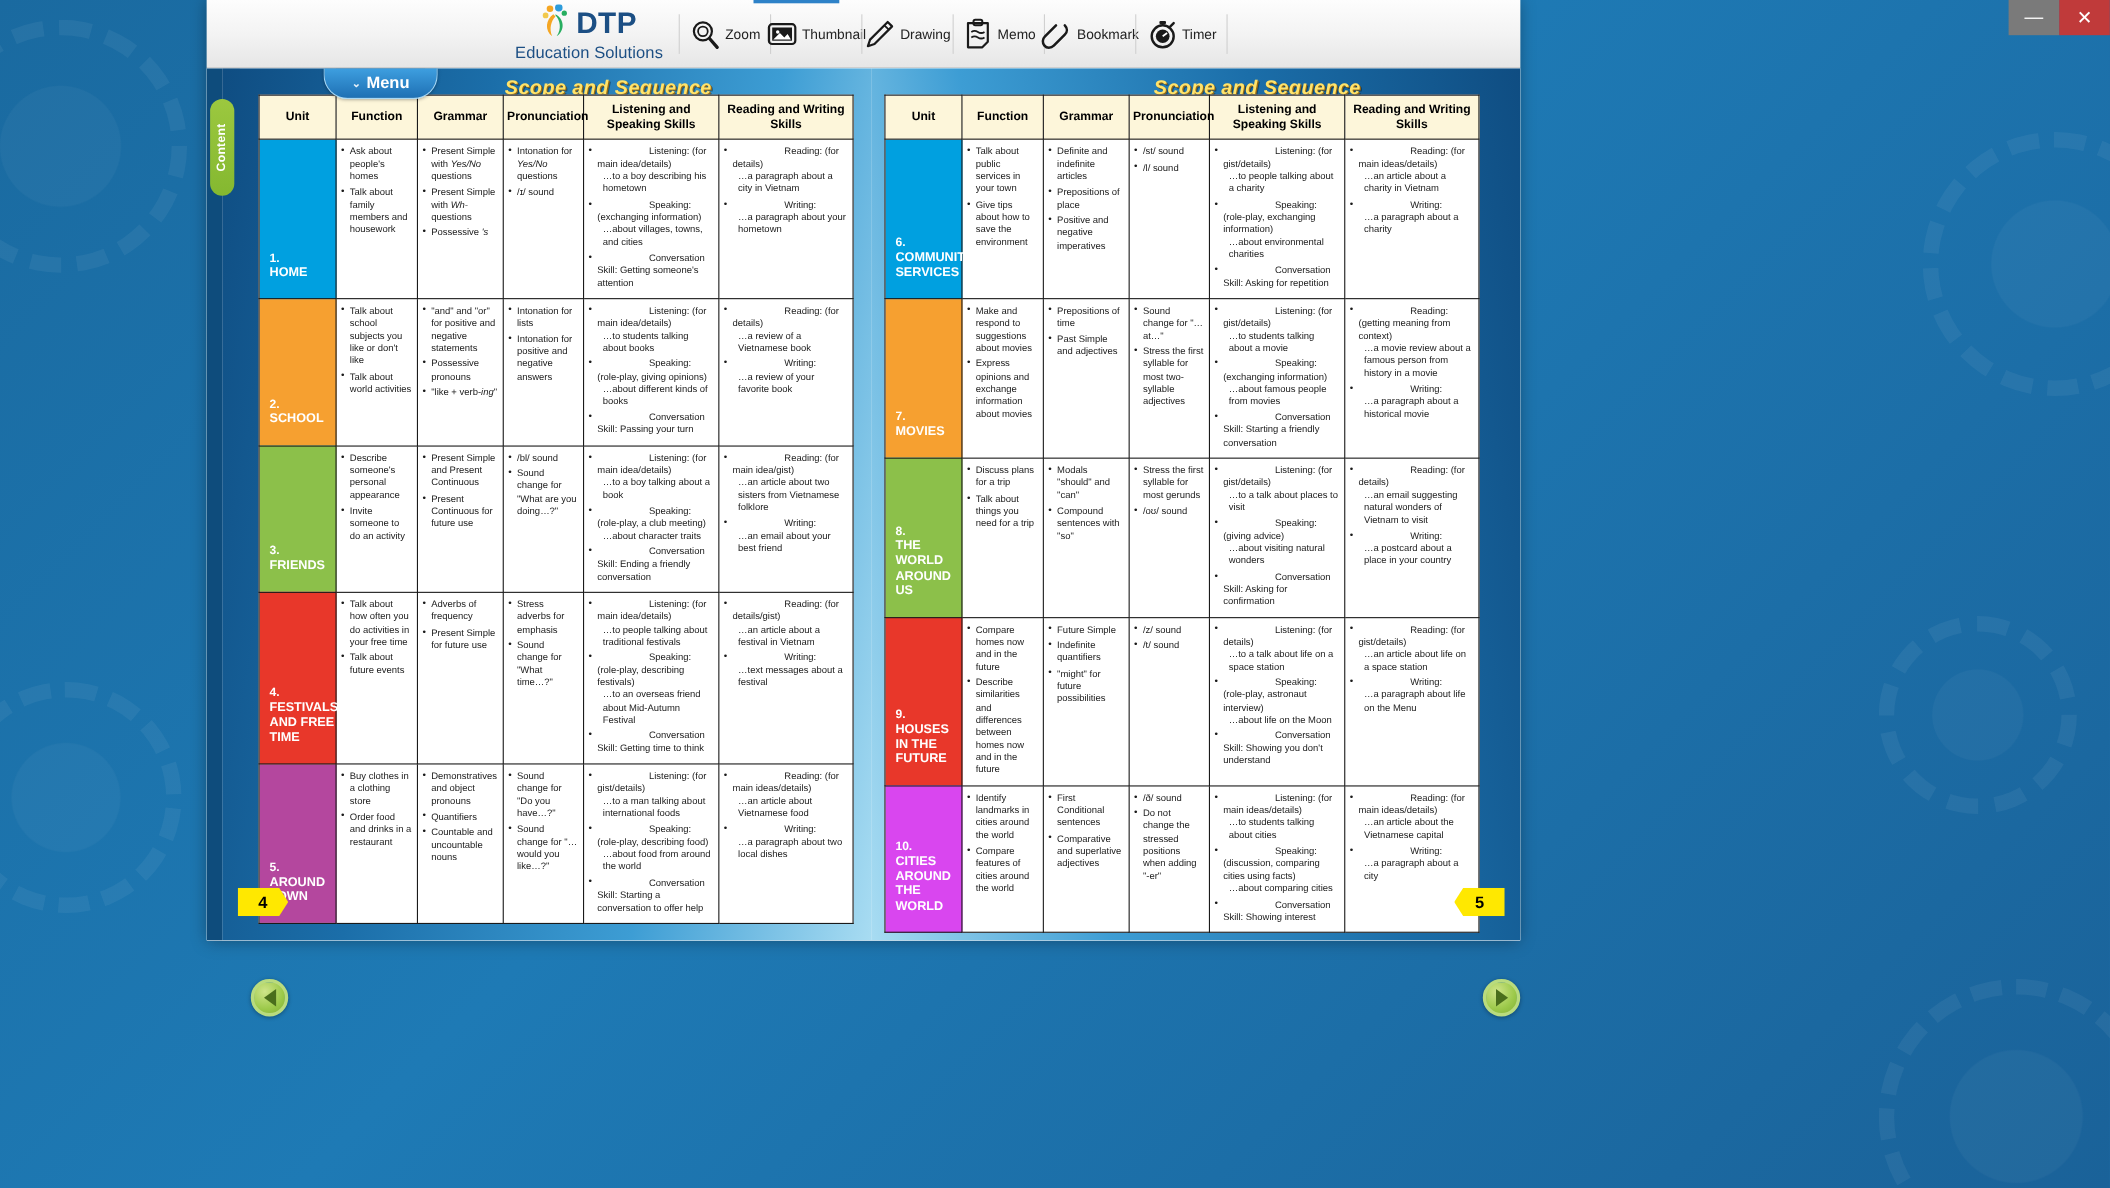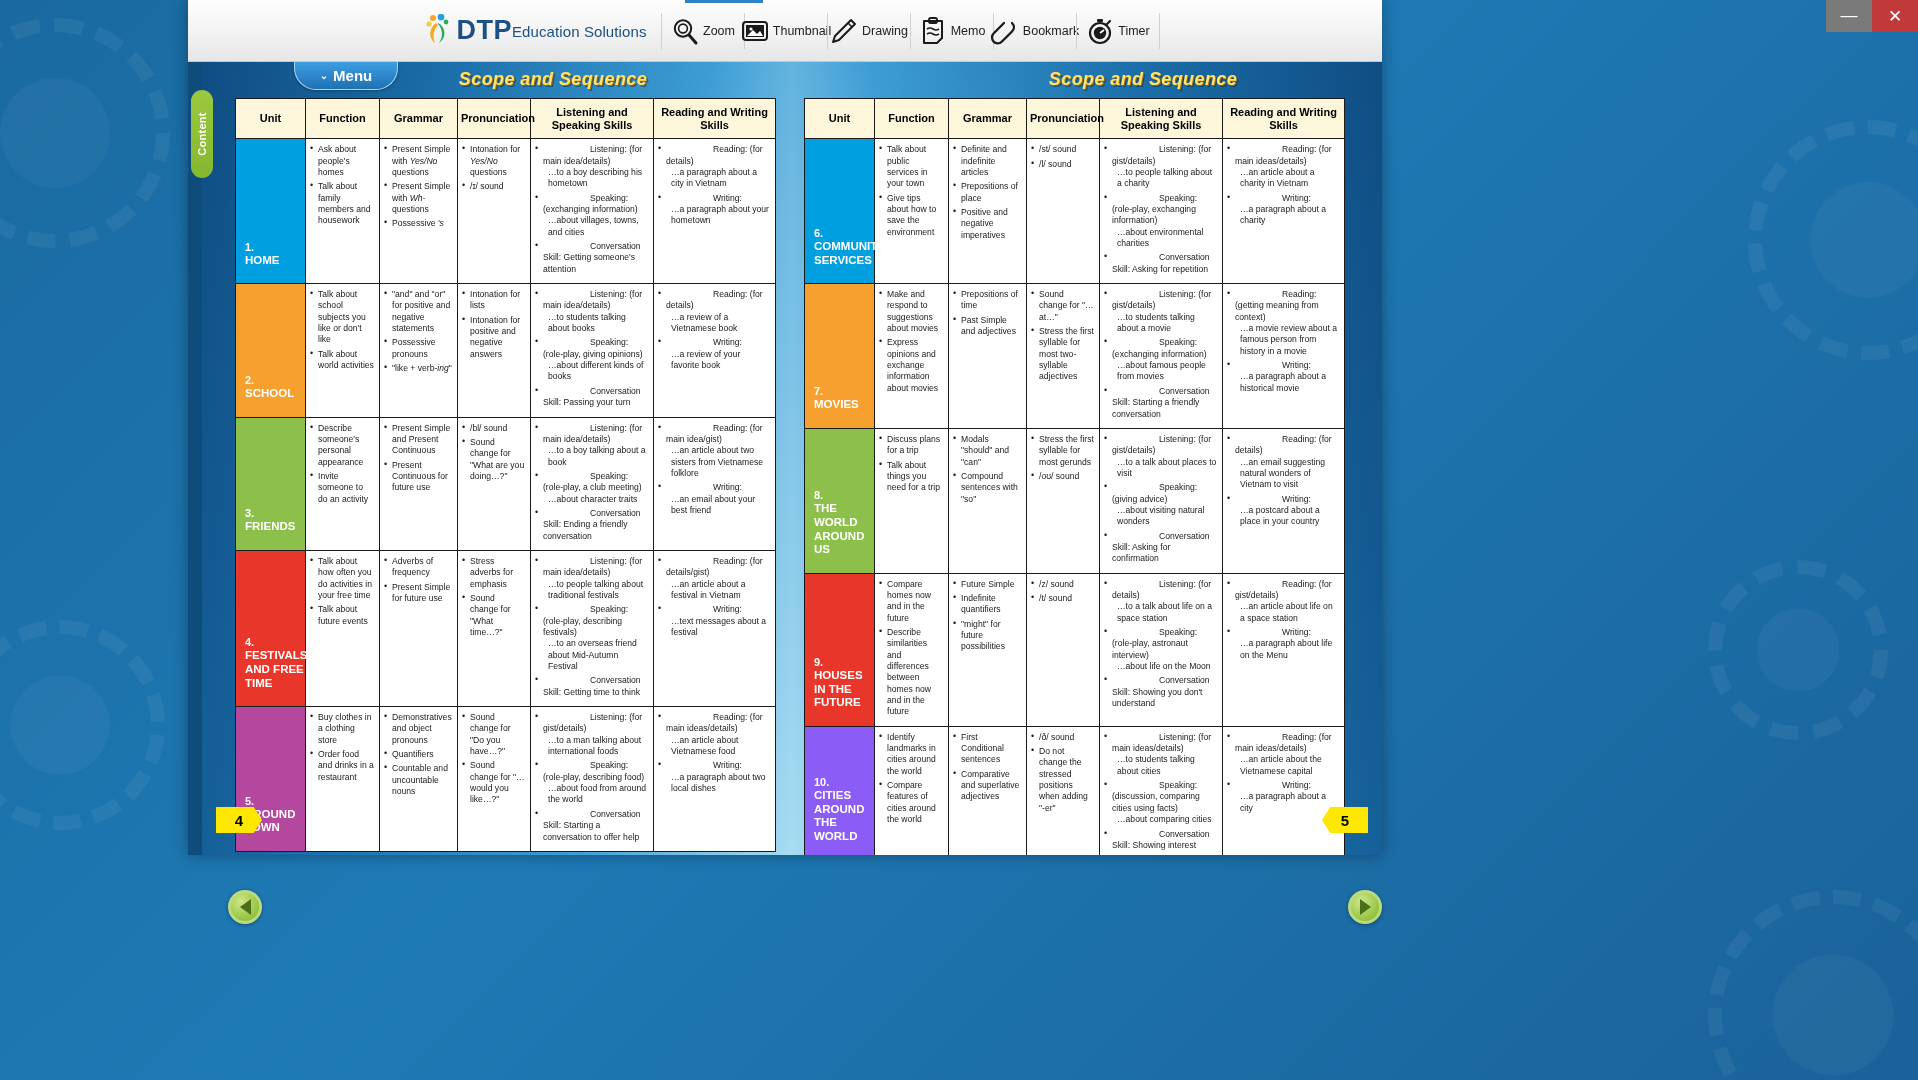--- a/index.html
+++ b/index.html
@@ -38,21 +38,21 @@
     background: linear-gradient(#fdfdfd 0%, #f3f3f3 52%, #e6e6e6 100%);
     border-bottom: 1px solid #c9c9c9;
     display: flex; align-items: center; justify-content: center;
     gap: 0px;
   }
   #toolbar::before {
     content: "";
     position: absolute; left: 497px; top: 0; width: 78px; height: 3px;
     background: #2e82c8;
   }
-  .brand { display: flex; flex-direction: row; align-items: center; padding: 0 14px; }
+  .brand { display: flex; flex-direction: column; align-items: center; padding: 0 14px; }
   .brand-row { display: flex; align-items: center; gap: 6px; }
   .brand-name { font-size: 27px; font-weight: bold; color: #1c4f84; letter-spacing: .5px;
                 font-family: "Liberation Sans", sans-serif; }
   .brand-sub { font-size: 15px; color: #1c4f84; margin-top: 1px; letter-spacing: .1px; }
   .divider { width: 1px; height: 36px; background: #d0d0d0; }
   .tool {
     width: 82px; height: 58px;
     display: flex; flex-direction: row; align-items: center; justify-content: center;
     gap: 3px; cursor: pointer;
   }
@@ -115,21 +115,21 @@
     border: 1px solid #a8d8f5; border-top: none;
     border-radius: 0 0 22px 22px;
     display: flex; align-items: center; justify-content: center; gap: 5px;
     color: #fff; font-size: 15px; font-weight: bold; z-index: 7; cursor: pointer;
     box-shadow: 0 1px 3px rgba(0,0,0,.3);
   }
   #menu-tab .chev { font-size: 10px; opacity: .9; }
 
   
   .sstable {
-    position: absolute; top: 36px;
+    position: absolute; top: 24px;
     border-collapse: collapse;
     background: #fff;
     border: 1.5px solid #1a1a1a;
     table-layout: fixed;
   }
   .page.left .sstable  { left: 33px;  width: 540px; }
   .page.right .sstable { left: 12px;  width: 540px; }
   .sstable th {
     background: #fdf6da;
     border: 1px solid #1a1a1a;
@@ -669,21 +669,21 @@
                   </ul>
                 </td>
                 <td>
                   <ul class="bl">
                     <li><b>Reading:</b> (for gist/details)<span class="sub">…an article about life on a space station</span></li>
                     <li><b>Writing:</b><span class="sub">…a paragraph about life on the Menu</span></li>
                   </ul>
                 </td>
               </tr>
               <tr>
-                <td class="unitcell" style="background: #8b5cf6;"><span class="num">10.</span><span>CITIES AROUND THE WORLD</span></td>
+                <td class="unitcell" style="background: #d946ef;"><span class="num">10.</span><span>CITIES AROUND THE WORLD</span></td>
                 <td>
                   <ul class="bl">
                     <li>Identify landmarks in cities around the world</li>
                     <li>Compare features of cities around the world</li>
                   </ul>
                 </td>
                 <td>
                   <ul class="bl">
                     <li>First Conditional sentences</li>
                     <li>Comparative and superlative adjectives</li>

